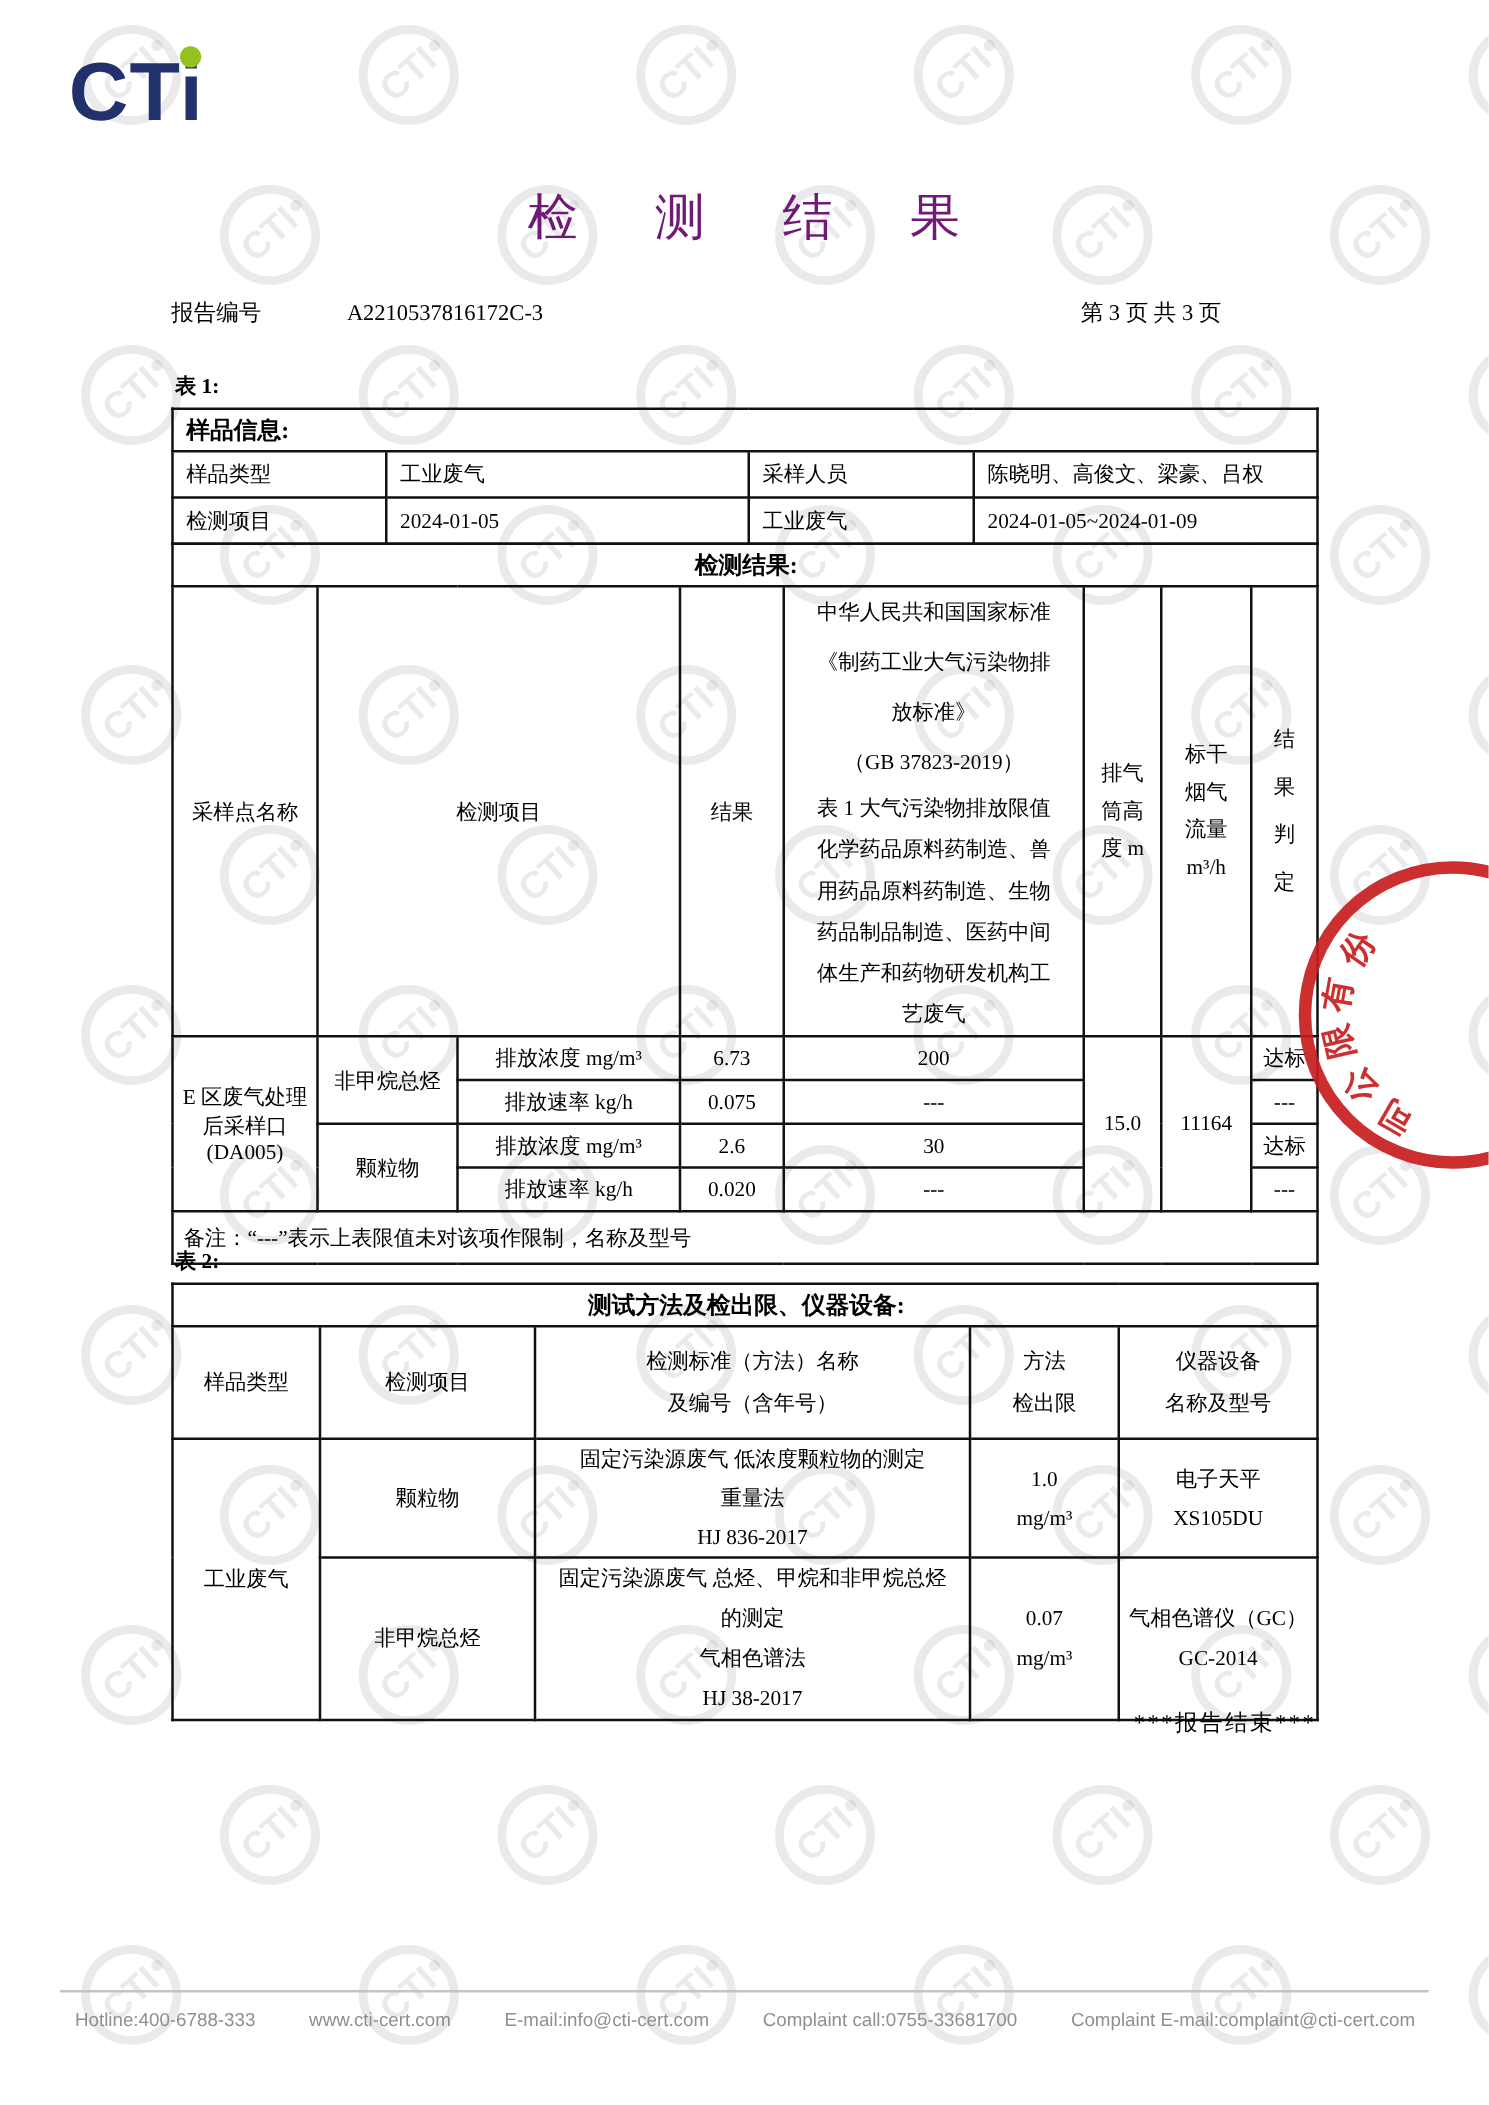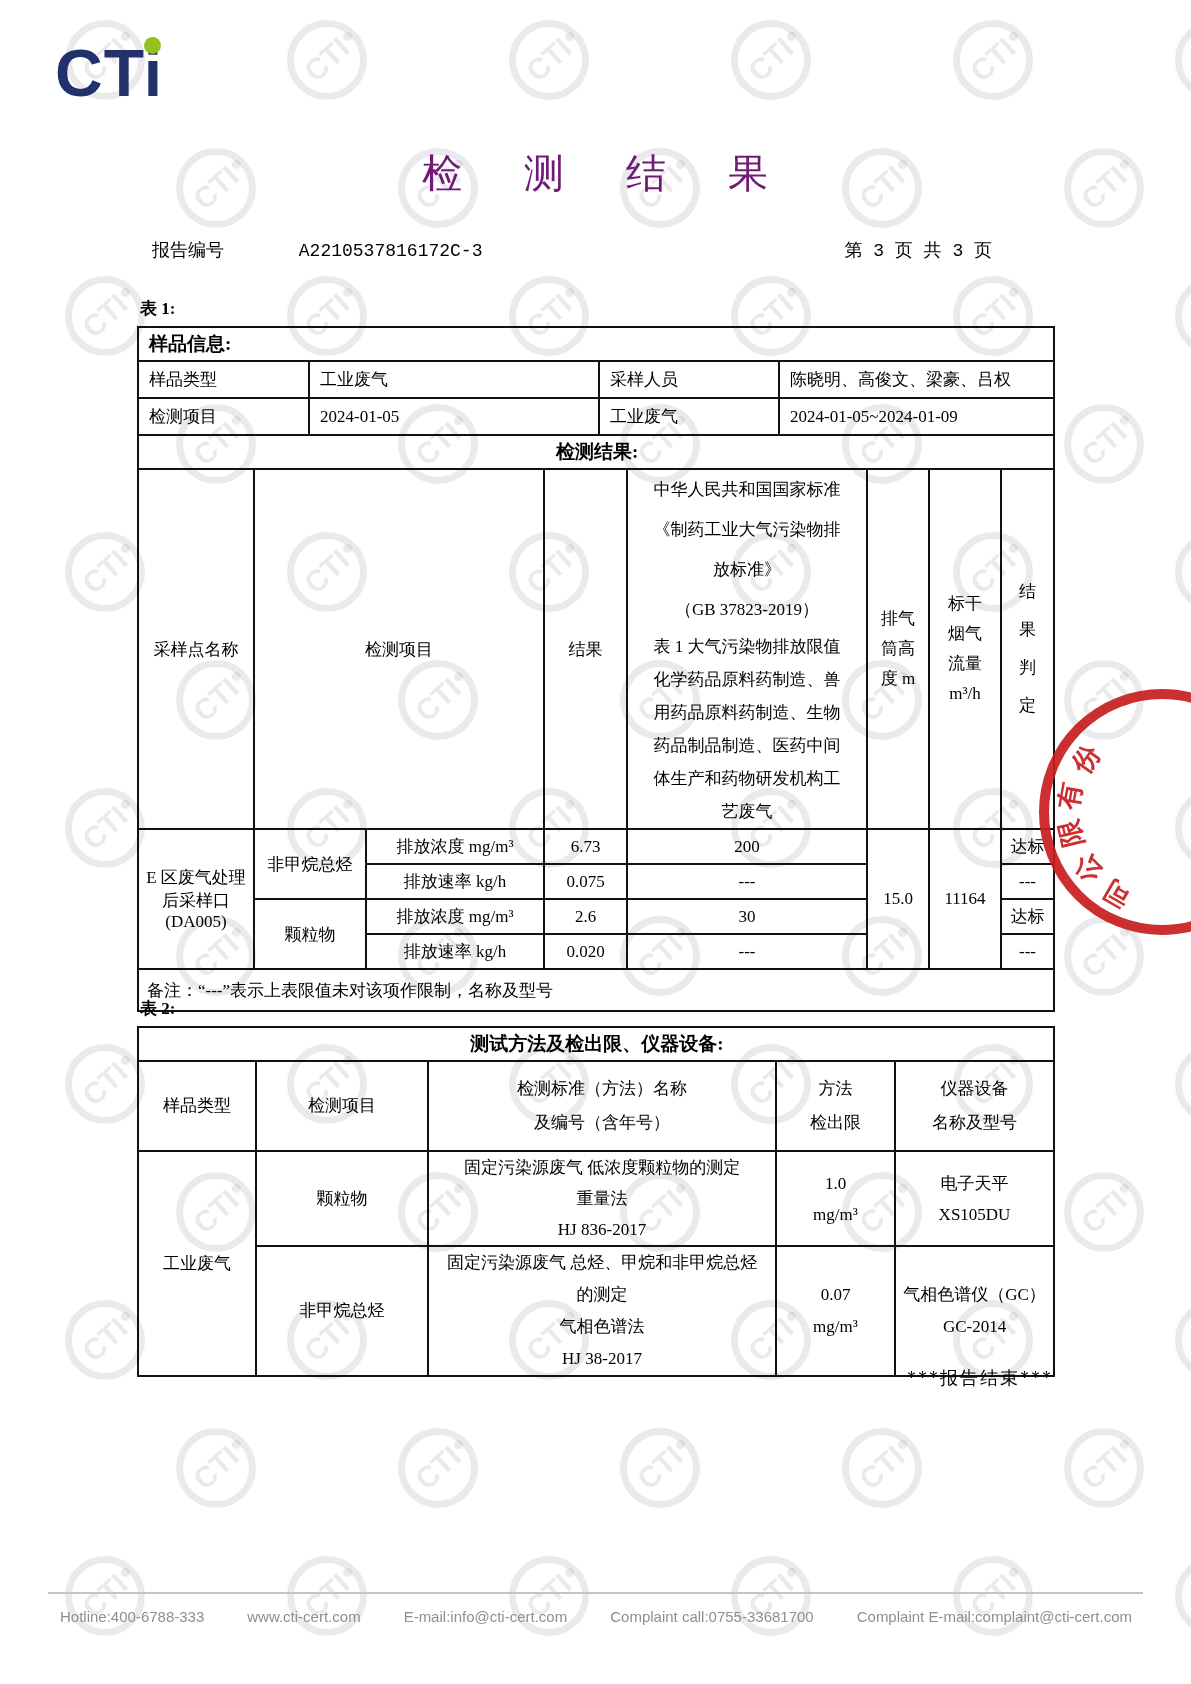--- a/index.html
+++ b/index.html
@@ -15,21 +15,21 @@
     font-family:"Liberation Sans",sans-serif;font-weight:bold;font-size:30px;letter-spacing:0px;}
   .wm-dot{position:absolute;width:9px;height:9px;border-radius:50%;background:currentColor;left:56px;top:12px;}
   
   .logo{position:absolute;left:55px;top:34px;z-index:2;display:flex;align-items:flex-end;gap:16px;}
   .logo-latin{position:relative;font-family:"Liberation Sans",sans-serif;font-weight:bold;
     font-size:66px;line-height:78px;color:#22306b;letter-spacing:1px;}
   .logo-dot{position:absolute;width:17px;height:17px;border-radius:50%;background:#94c11f;left:89px;top:3px;}
   .logo-cn{font-family:"Liberation Sans",sans-serif;font-weight:bold;font-size:52px;line-height:66px;color:#22306b;letter-spacing:4px;}
   .doc-title{position:absolute;left:137px;width:916px;top:146px;text-align:center;z-index:2;
     font-size:40px;letter-spacing:26px;text-indent:26px;color:#701a75;}
-  .report-row{position:absolute;left:152px;top:238px;width:916px;z-index:2;font-size:18px;font-family:Liberation Mono, monospace;}
+  .report-row{position:absolute;left:137px;top:238px;width:916px;z-index:2;font-size:18px;}
   .report-label{display:inline-block;}
   .report-no{display:inline-block;margin-left:64px;}
   .page-info{position:absolute;right:76px;top:0;}
   
   .tcaption{position:absolute;left:140px;z-index:2;font-weight:bold;font-size:17px;}
   #cap1{top:297px;}
   #cap2{top:997px;}
   .tblwrap{position:absolute;left:137px;width:916px;z-index:2;}
   #tw1{top:326px;}
   #tw2{top:1026px;}

